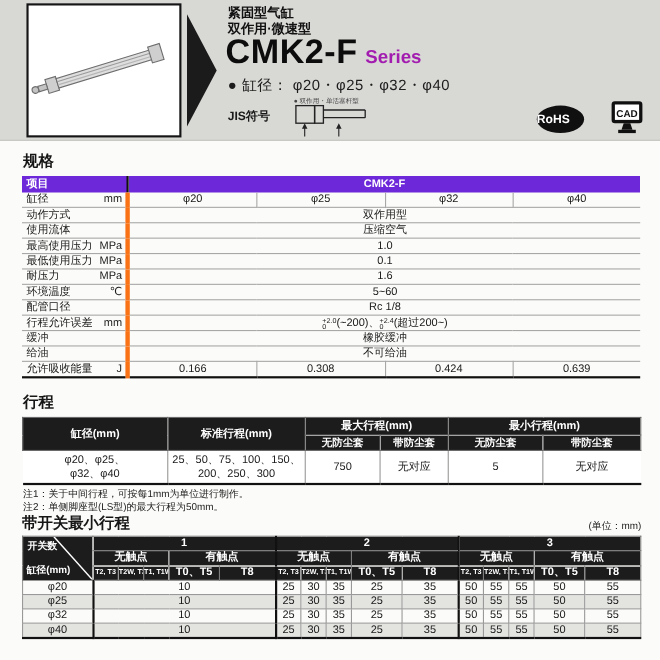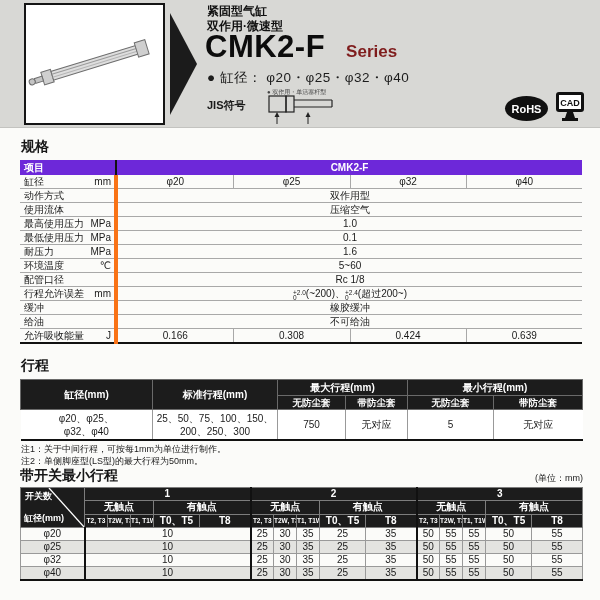--- a/index.html
+++ b/index.html
@@ -12,27 +12,27 @@
   }
   
   .band{position:relative;width:600px;height:127px;background:#d8d8d5;border-bottom:1px solid #c3c3c0;}
   .product-box{position:absolute;left:24px;top:3px;width:137px;height:118px;background:#fff;border:2px solid #151515;}
   .arrow{position:absolute;left:170px;top:13px;width:0;height:0;
     border-top:51px solid transparent;border-bottom:51px solid transparent;border-left:27px solid #1b1b1b;}
   .hd-sub{position:absolute;left:207px;top:4px;font-size:12px;font-weight:bold;line-height:15px;color:#111;}
   .hd-sub span{display:block;}
   .hd-title{position:absolute;left:205px;top:29px;white-space:nowrap;}
   .series-main{font-size:31px;font-weight:bold;color:#0c0c0c;letter-spacing:0.5px;}
-  .series-suffix{font-size:17px;font-weight:bold;margin-left:21px;color:#7f1d1d;}
+  .series-suffix{font-size:17px;font-weight:bold;margin-left:7px;color:#a21caf;}
   .hd-bore{position:absolute;left:207px;top:69px;font-size:13.5px;color:#1d1d1d;letter-spacing:0.5px;}
   .jis-label{position:absolute;left:207px;top:98px;font-size:11px;font-weight:bold;}
   .jis-caption{position:absolute;left:267px;top:88px;font-size:6px;color:#444;white-space:nowrap;}
   .jis-symbol{position:absolute;left:268px;top:95px;}
-  .rohs{position:absolute;left:505px;top:96px;width:43px;height:25px;background:#101010;border-radius:50%;
-    color:#fff;font-weight:bold;font-size:11px;display:flex;align-items:center;justify-content:center;}
+  .rohs{position:absolute;left:488px;top:96px;width:43px;height:25px;background:#101010;border-radius:50%;
+    color:#fff;font-weight:bold;font-size:11px;display:flex;align-items:center;justify-content:flex-start;}
   .cad{position:absolute;left:555px;top:91px;}
   
   .sec-title{margin:10px 0 0 21px;font-size:14px;font-weight:bold;color:#161616;}
   .note{margin:2px 0 0 21px;font-size:9px;color:#222;line-height:12px;}
   .sw-head{display:flex;justify-content:space-between;align-items:flex-end;width:563px;margin:0 0 0 20px;}
   .sw-head .sec-title{margin:0;}
   .unit-note{font-size:9px;color:#222;}
   
   table{border-collapse:collapse;table-layout:fixed;}
   .t-spec{width:562px;margin:4px 0 0 20px;font-size:10px;}

